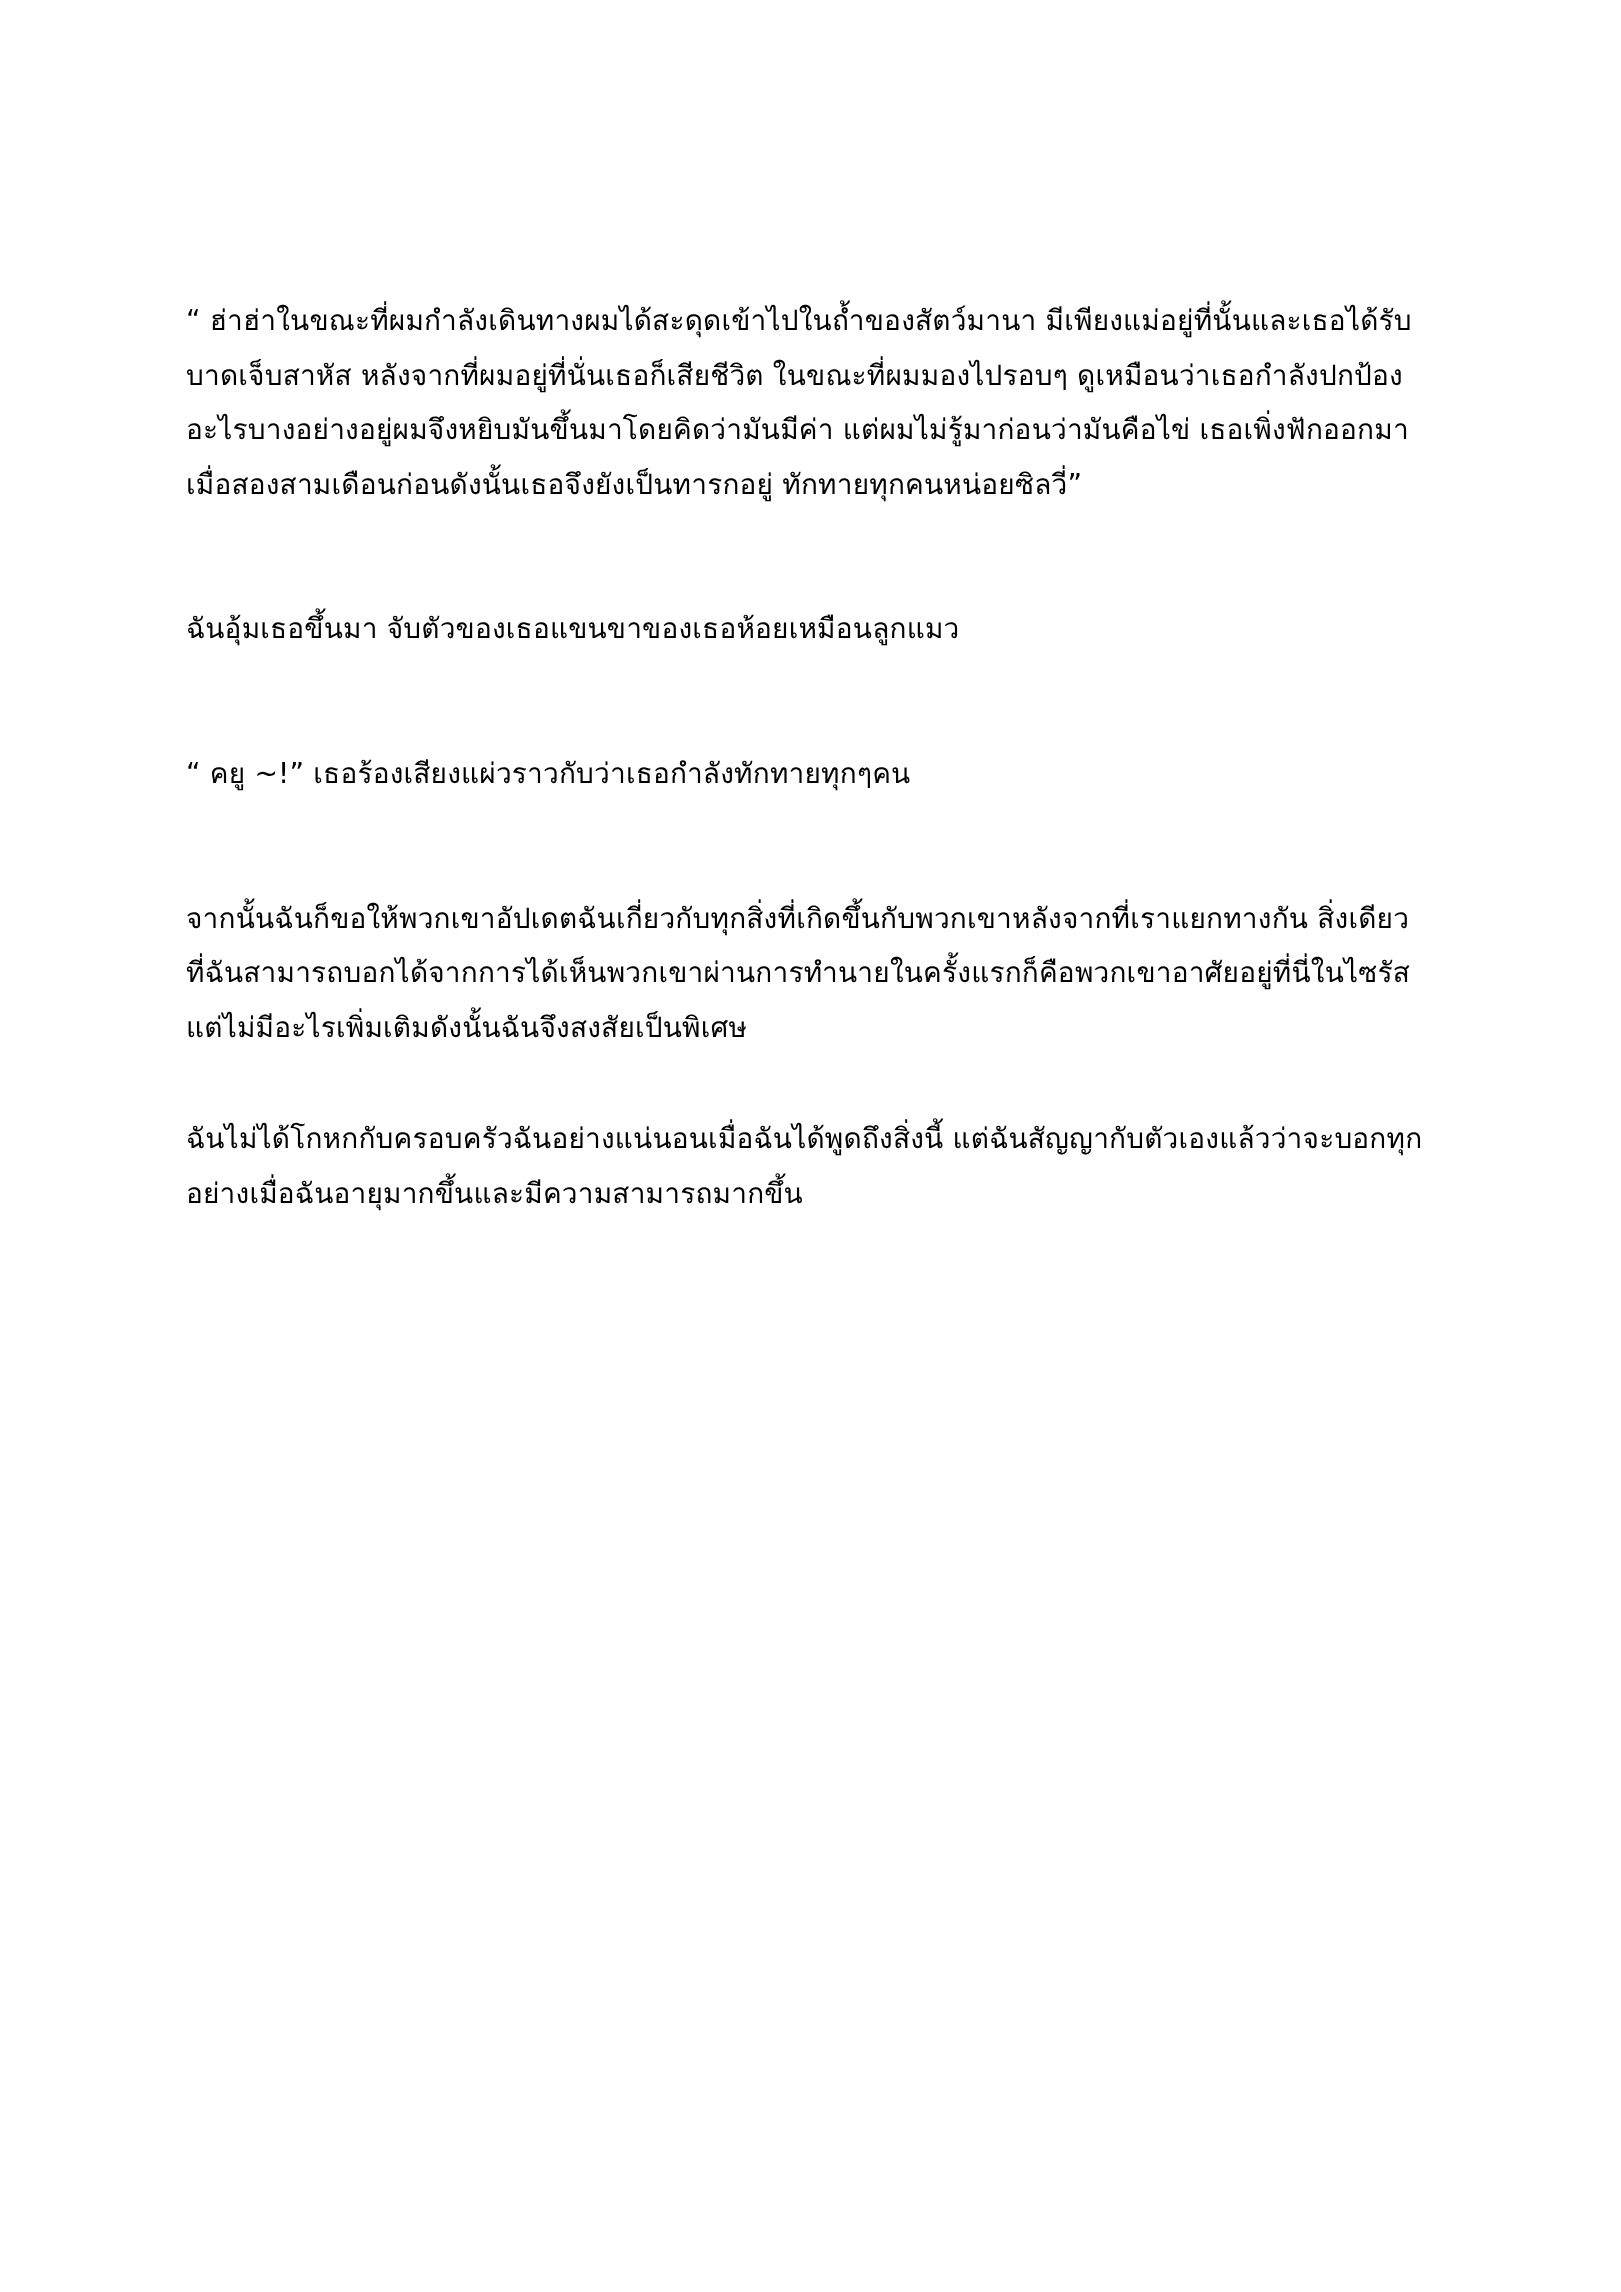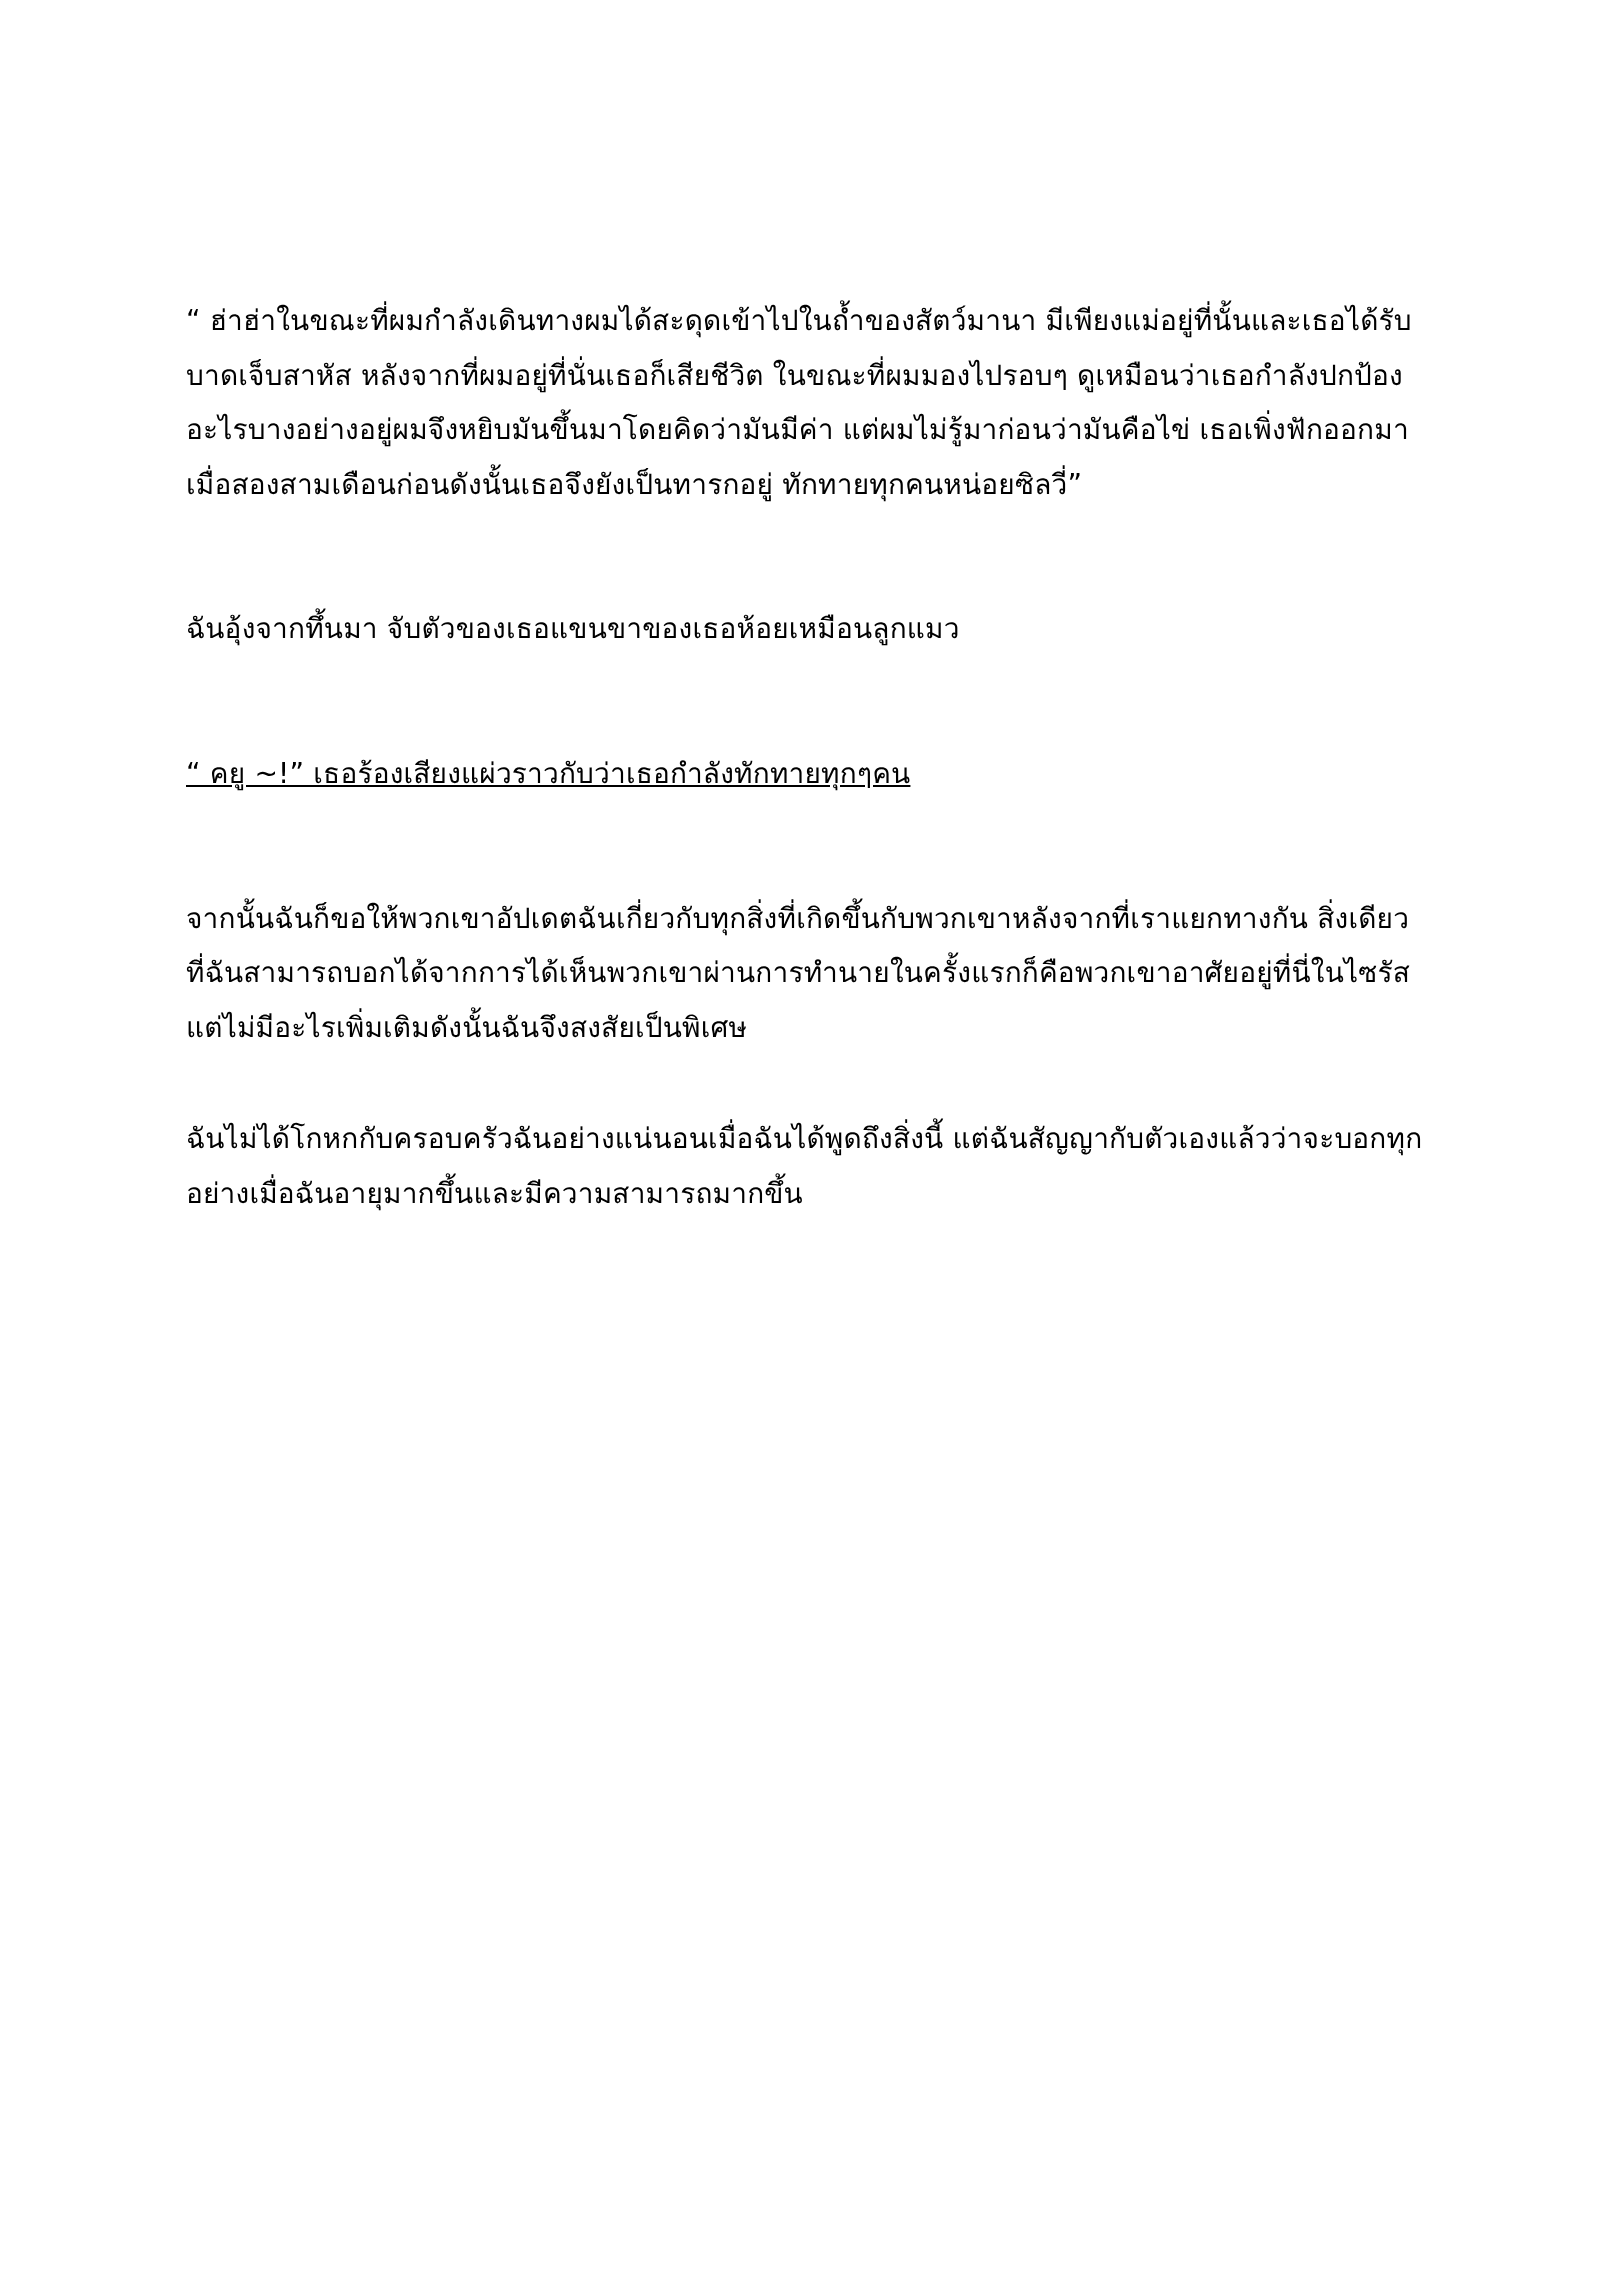--- a/index.html
+++ b/index.html
@@ -31,28 +31,27 @@
     letter-spacing: 0.2px;
     margin: 0 0 57px 0;
     text-align: left;
     word-break: break-word;
   }
   .para.spaced {
     margin-bottom: 90px;
   }
   .para.big-quote {
     font-size: 28px;
-    text-decoration: underline;
   }
 </style>
 </head>
 <body>
 
 <div class="page">
   <div class="doc-body">
     <p class="para spaced">“ ฮ่าฮ่าในขณะที่ผมกำลังเดินทางผมได้สะดุดเข้าไปในถ้ำของสัตว์มานา มีเพียงแม่อยู่ที่นั้นและเธอได้รับบาดเจ็บสาหัส หลังจากที่ผมอยู่ที่นั่นเธอก็เสียชีวิต ในขณะที่ผมมองไปรอบๆ ดูเหมือนว่าเธอกำลังปกป้องอะไรบางอย่างอยู่ผมจึงหยิบมันขึ้นมาโดยคิดว่ามันมีค่า แต่ผมไม่รู้มาก่อนว่ามันคือไข่ เธอเพิ่งฟักออกมาเมื่อสองสามเดือนก่อนดังนั้นเธอจึงยังเป็นทารกอยู่ ทักทายทุกคนหน่อยซิลวี่”</p>
-    <p class="para spaced">ฉันอุ้งจากทึ้นมา จับตัวของเธอแขนขาของเธอห้อยเหมือนลูกแมว</p>
+    <p class="para spaced">ฉันอุ้มเธอขึ้นมา จับตัวของเธอแขนขาของเธอห้อยเหมือนลูกแมว</p>
     <p class="para spaced big-quote">“ คยู ~!” เธอร้องเสียงแผ่วราวกับว่าเธอกำลังทักทายทุกๆคน</p>
     <p class="para">จากนั้นฉันก็ขอให้พวกเขาอัปเดตฉันเกี่ยวกับทุกสิ่งที่เกิดขึ้นกับพวกเขาหลังจากที่เราแยกทางกัน สิ่งเดียวที่ฉันสามารถบอกได้จากการได้เห็นพวกเขาผ่านการทำนายในครั้งแรกก็คือพวกเขาอาศัยอยู่ที่นี่ในไซรัส แต่ไม่มีอะไรเพิ่มเติมดังนั้นฉันจึงสงสัยเป็นพิเศษ</p>
     <p class="para spaced">ฉันไม่ได้โกหกกับครอบครัวฉันอย่างแน่นอนเมื่อฉันได้พูดถึงสิ่งนี้ แต่ฉันสัญญากับตัวเองแล้วว่าจะบอกทุกอย่างเมื่อฉันอายุมากขึ้นและมีความสามารถมากขึ้น</p>
   </div>
 </div>
 
 
 </body></html>

